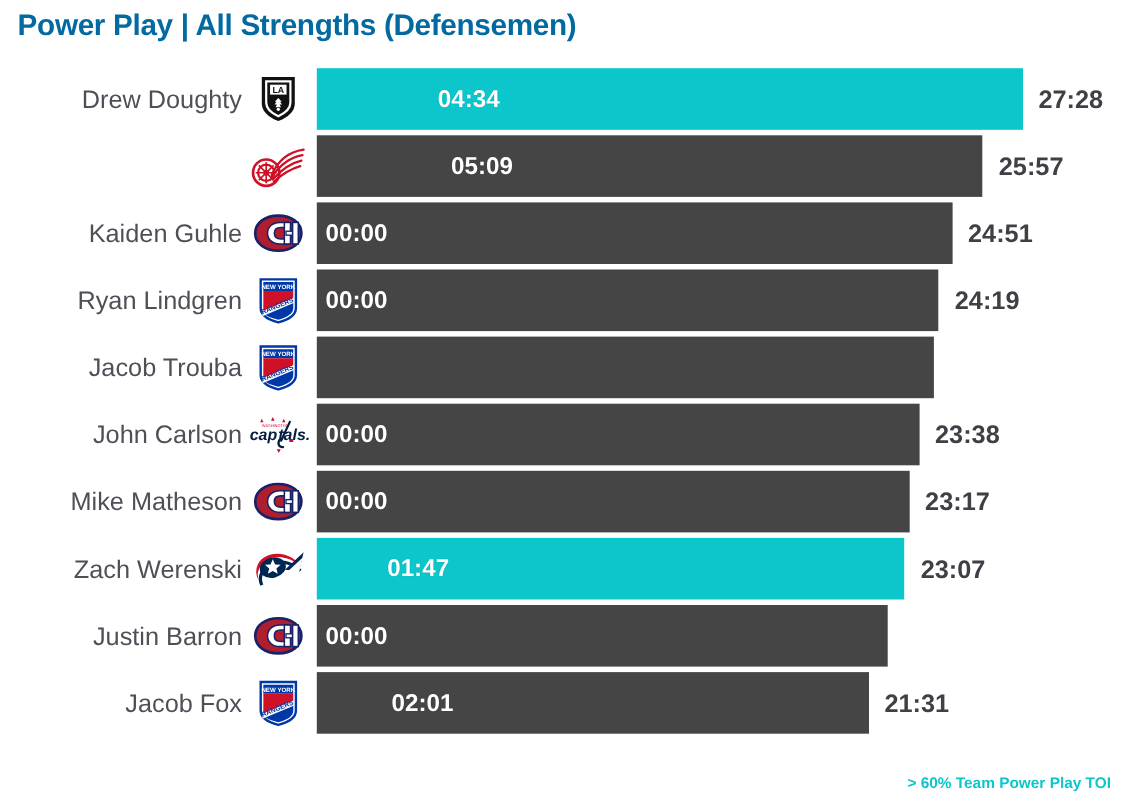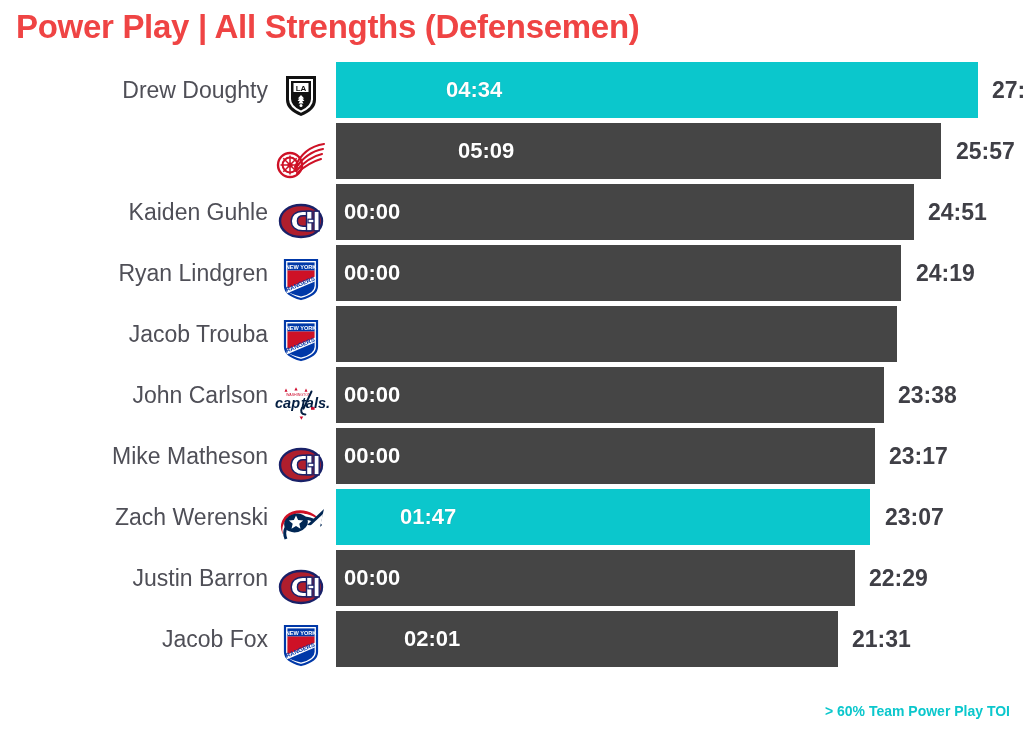--- a/index.html
+++ b/index.html
@@ -12,33 +12,32 @@
   #chart-root {
     position: relative;
     width: 1024px; height: 731px;
     background: #ffffff;
   }
 
   
   .chart-title {
     position: absolute;
     left: 16px; top: 8px;
-    font-size: 33px;
-    font-weight: bold;
-    color: #ef4444;
+    font-size: 27px;
+    font-weight: bold;
+    color: #0369a1;
     letter-spacing: -0.3px;
     white-space: nowrap;
   }
 
   
   .rows {
     position: absolute;
     left: 0; top: 62px;
     width: 912px;
-    margin-left: 48px;
   }
   .row {
     position: relative;
     height: 61px;
     width: 1024px;
   }
 
   .row-name {
     position: absolute;
     right: 804px;           
@@ -46,21 +45,21 @@
     display: flex; align-items: center; justify-content: flex-end;
     font-size: 23px;
     color: #4f4f57;
     white-space: nowrap;
   }
 
   .row-logo {
     position: absolute;
     left: 222px; top: 0;
     width: 62px; height: 56px;
-    display: flex; align-items: flex-end; justify-content: center; text-decoration: underline;
+    display: flex; align-items: center; justify-content: center; text-decoration: underline;
   }
   .row-logo svg { display: block; }
 
   .bar {
     position: absolute;
     left: 288px; top: 0;
     height: 56px;
     background: #454545;
   }
   .bar.accent { background: #0bc7cc; }
@@ -256,21 +255,20 @@
           <svg width="48" height="38" viewBox="0 0 48 38" xmlns="http://www.w3.org/2000/svg">
     <path d="M24 3 C36.2 3 45 9.9 45 19 C45 28.1 36.2 35 24 35 C11.8 35 3 28.1 3 19 C3 9.9 11.8 3 24 3 Z" fill="#af1e2d" stroke="#192168" stroke-width="2.4"></path>
     <path d="M25.5 9.2 C18.6 9.2 14.2 13.5 14.2 19 C14.2 24.5 18.6 28.8 25.5 28.8 L33 28.8 L33 24.2 L26.2 24.2 C22.4 24.2 20.4 22 20.4 19 C20.4 16 22.4 13.8 26.2 13.8 L33 13.8 L33 9.2 Z" fill="#ffffff" stroke="#192168" stroke-width="1.4"></path>
     <rect x="29.5" y="9.2" width="5.6" height="19.6" fill="#ffffff" stroke="#192168" stroke-width="1.4"></rect>
     <rect x="31" y="17.2" width="9.6" height="3.6" fill="#ffffff" stroke="#192168" stroke-width="1.2"></rect>
     <rect x="37" y="9.2" width="5.2" height="19.6" fill="#ffffff" stroke="#192168" stroke-width="1.4"></rect>
   </svg>
         </div>
         <div class="bar" style="width: 519px;"></div>
         <div class="bar-label" style="left: 296px;">00:00</div>
-        <div class="row-total" style="left: 821px;">22:29</div>
       </div>
       <div class="row">
         <div class="row-name">Jacob Fox</div>
         <div class="row-logo">
           <svg width="38" height="44" viewBox="0 0 38 44" xmlns="http://www.w3.org/2000/svg">
     <path d="M3 3 H35 V29 Q35 38 19 42 Q3 38 3 29 Z" fill="#ffffff" stroke="#0038a8" stroke-width="2.2"></path>
     <path d="M5.4 5.4 H32.6 V13.6 H5.4 Z" fill="#0038a8"></path>
     <text x="19" y="11.8" font-family="Liberation Sans, sans-serif" font-size="5.6" font-weight="bold" fill="#ffffff" text-anchor="middle">NEW YORK</text>
     <path d="M5.4 13.6 H32.6 V22.5 L5.4 34 Z" fill="#ce1126"></path>
     <path d="M5.4 34 L32.6 22.5 V29 Q32.6 36.2 19 39.6 Q8.6 37 5.4 34 Z" fill="#0038a8"></path>

